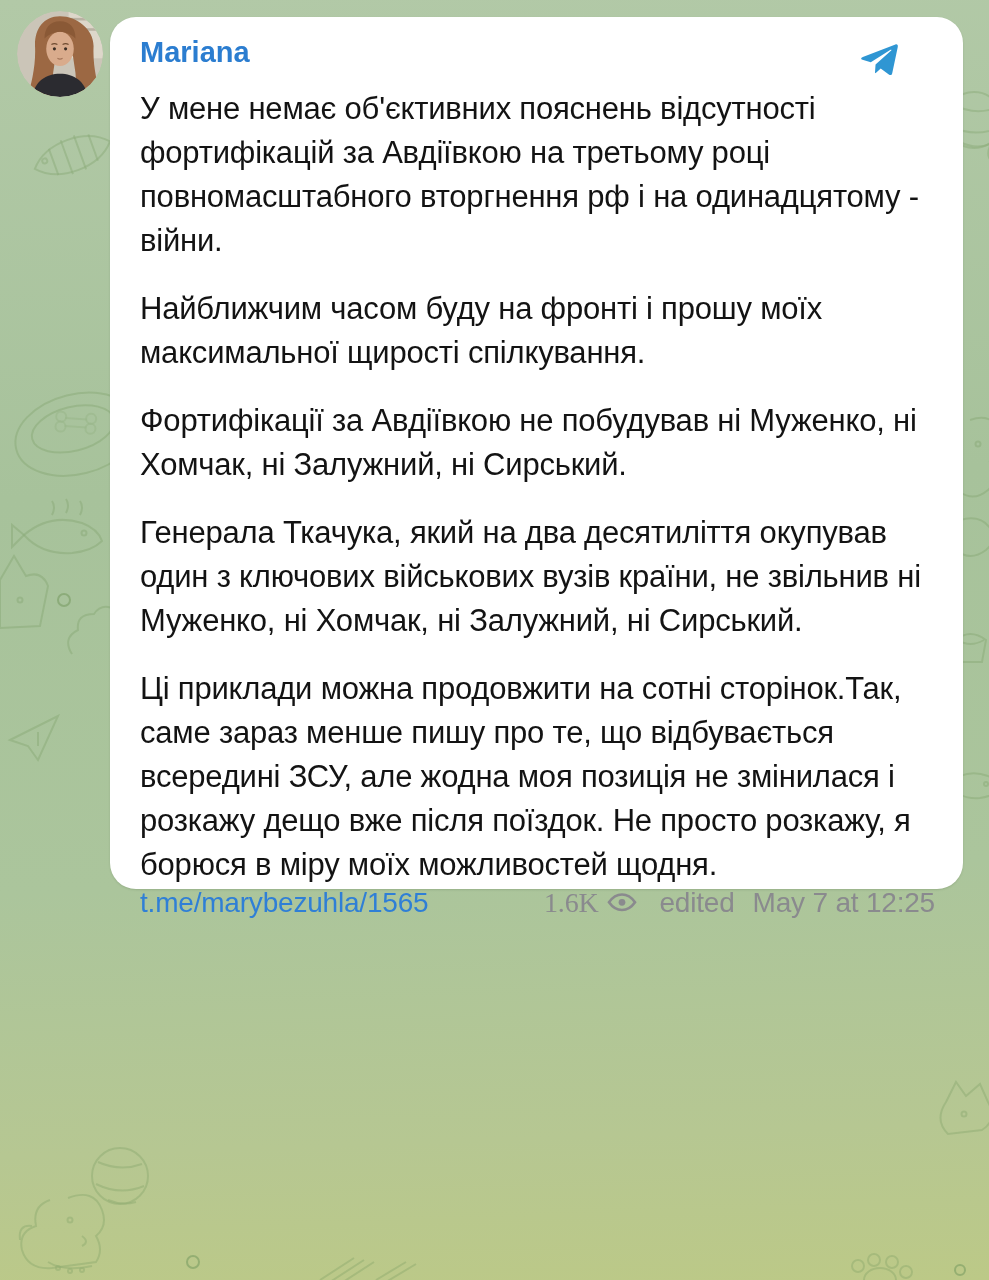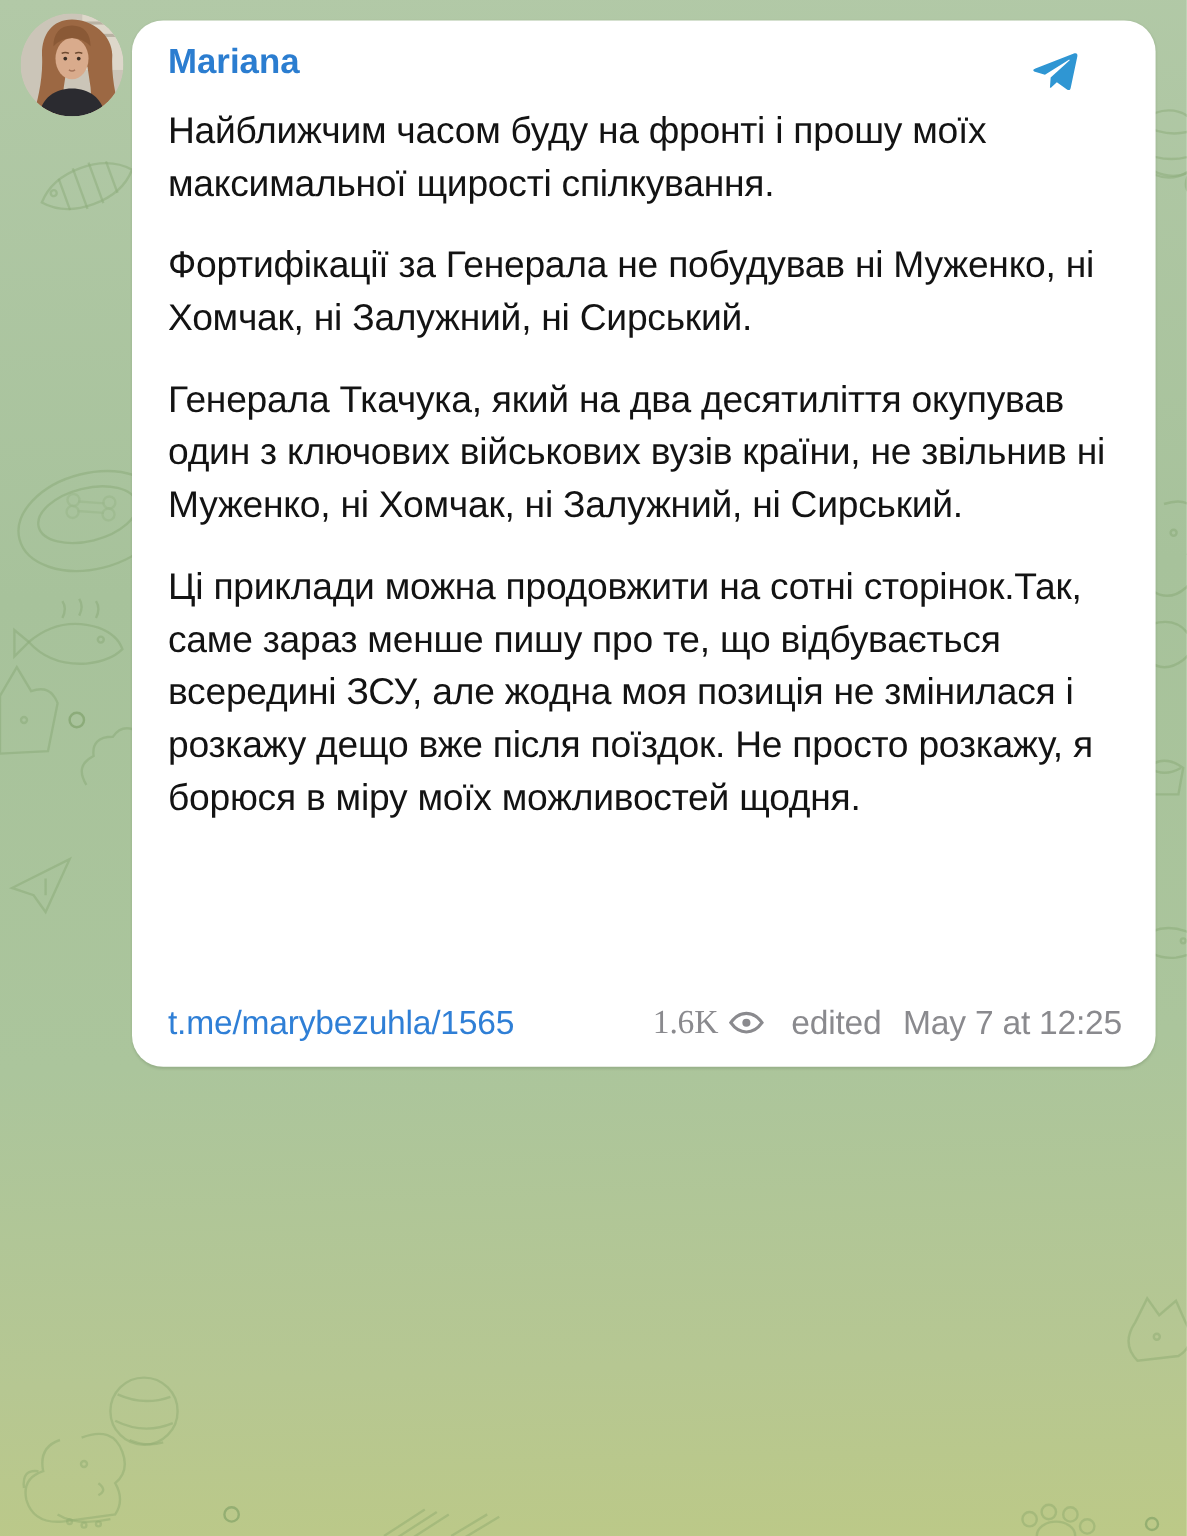--- a/index.html
+++ b/index.html
@@ -169,22 +169,23 @@
     <div class="header">
       <span class="name">Mariana</span>
       <span class="plane">
         <svg viewBox="0 0 448 512">
           <path fill="#2f96d3" d="M446.7 98.6l-67.6 318.8c-5.1 22.5-18.4 28.1-37.3 17.5l-103-75.9-49.7 47.8c-5.5 5.5-10.1 10.1-20.7 10.1l7.4-104.9 190.9-172.5c8.3-7.4-1.8-11.5-12.9-4.1L117.8 284 16.2 252.2c-22.1-6.9-22.5-22.1 4.6-32.7L418.2 66.4c18.4-6.9 34.5 4.1 28.5 32.2z"></path>
         </svg>
       </span>
     </div>
 
     <div class="msg">
+      <p>У мене немає об'єктивних пояснень відсутності фортифікацій за Авдіївкою на третьому році повномасштабного вторгнення рф і на одинадцятому - війни.</p>
       <p>Найближчим часом буду на фронті і прошу моїх максимальної щирості спілкування.</p>
-      <p>Фортифікації за Генерала не побудував ні Муженко, ні Хомчак, ні Залужний, ні Сирський.</p>
+      <p>Фортифікації за Авдіївкою не побудував ні Муженко, ні Хомчак, ні Залужний, ні Сирський.</p>
       <p>Генерала Ткачука, який на два десятиліття окупував один з ключових військових вузів країни, не звільнив ні Муженко, ні Хомчак, ні Залужний, ні Сирський.</p>
       <p>Ці приклади можна продовжити на сотні сторінок.Так, саме зараз менше пишу про те, що відбувається всередині ЗСУ, але жодна моя позиція не змінилася і розкажу дещо вже після поїздок. Не просто розкажу, я борюся в міру моїх можливостей щодня.</p>
     </div>
 
     <div class="footer">
       <a class="link" href="#">t.me/marybezuhla/1565</a>
       <div class="meta">
         <span class="views">1.6K</span>
         <span class="eye">
           <svg viewBox="0 0 24 24">

